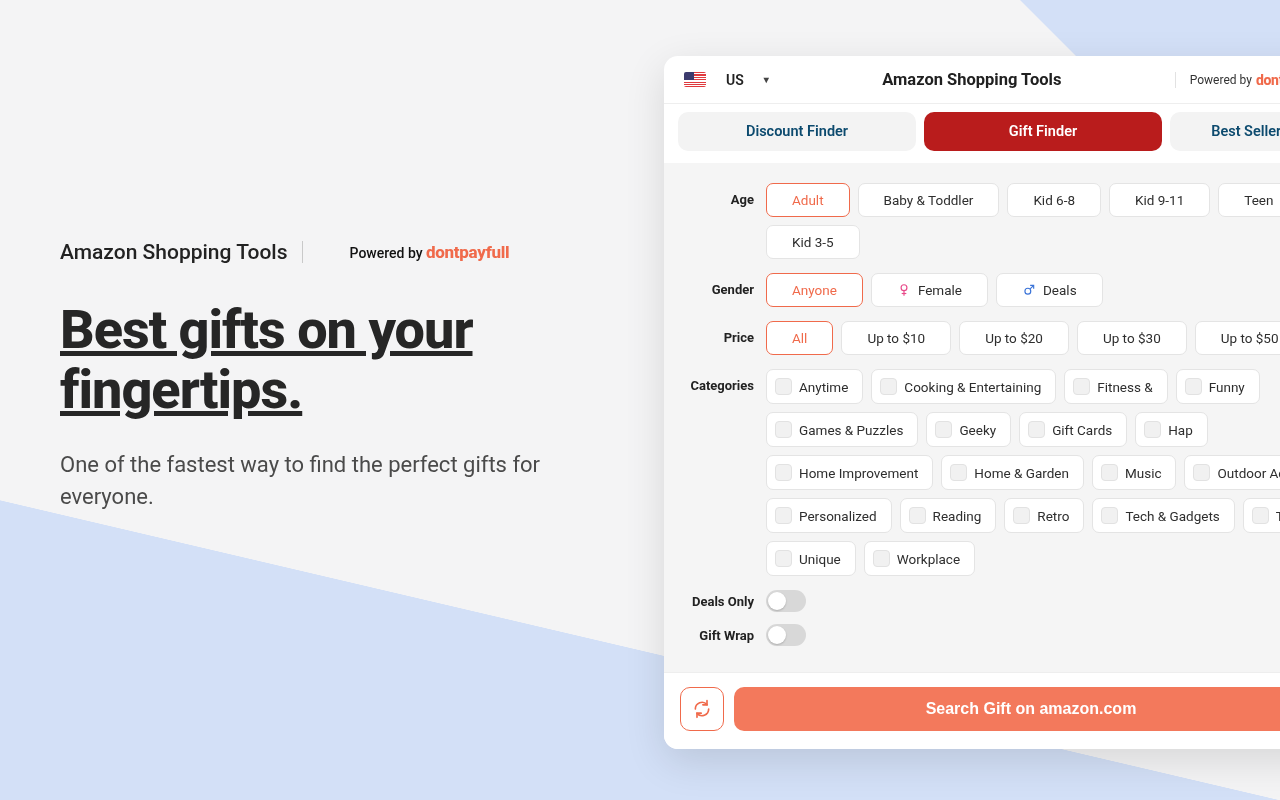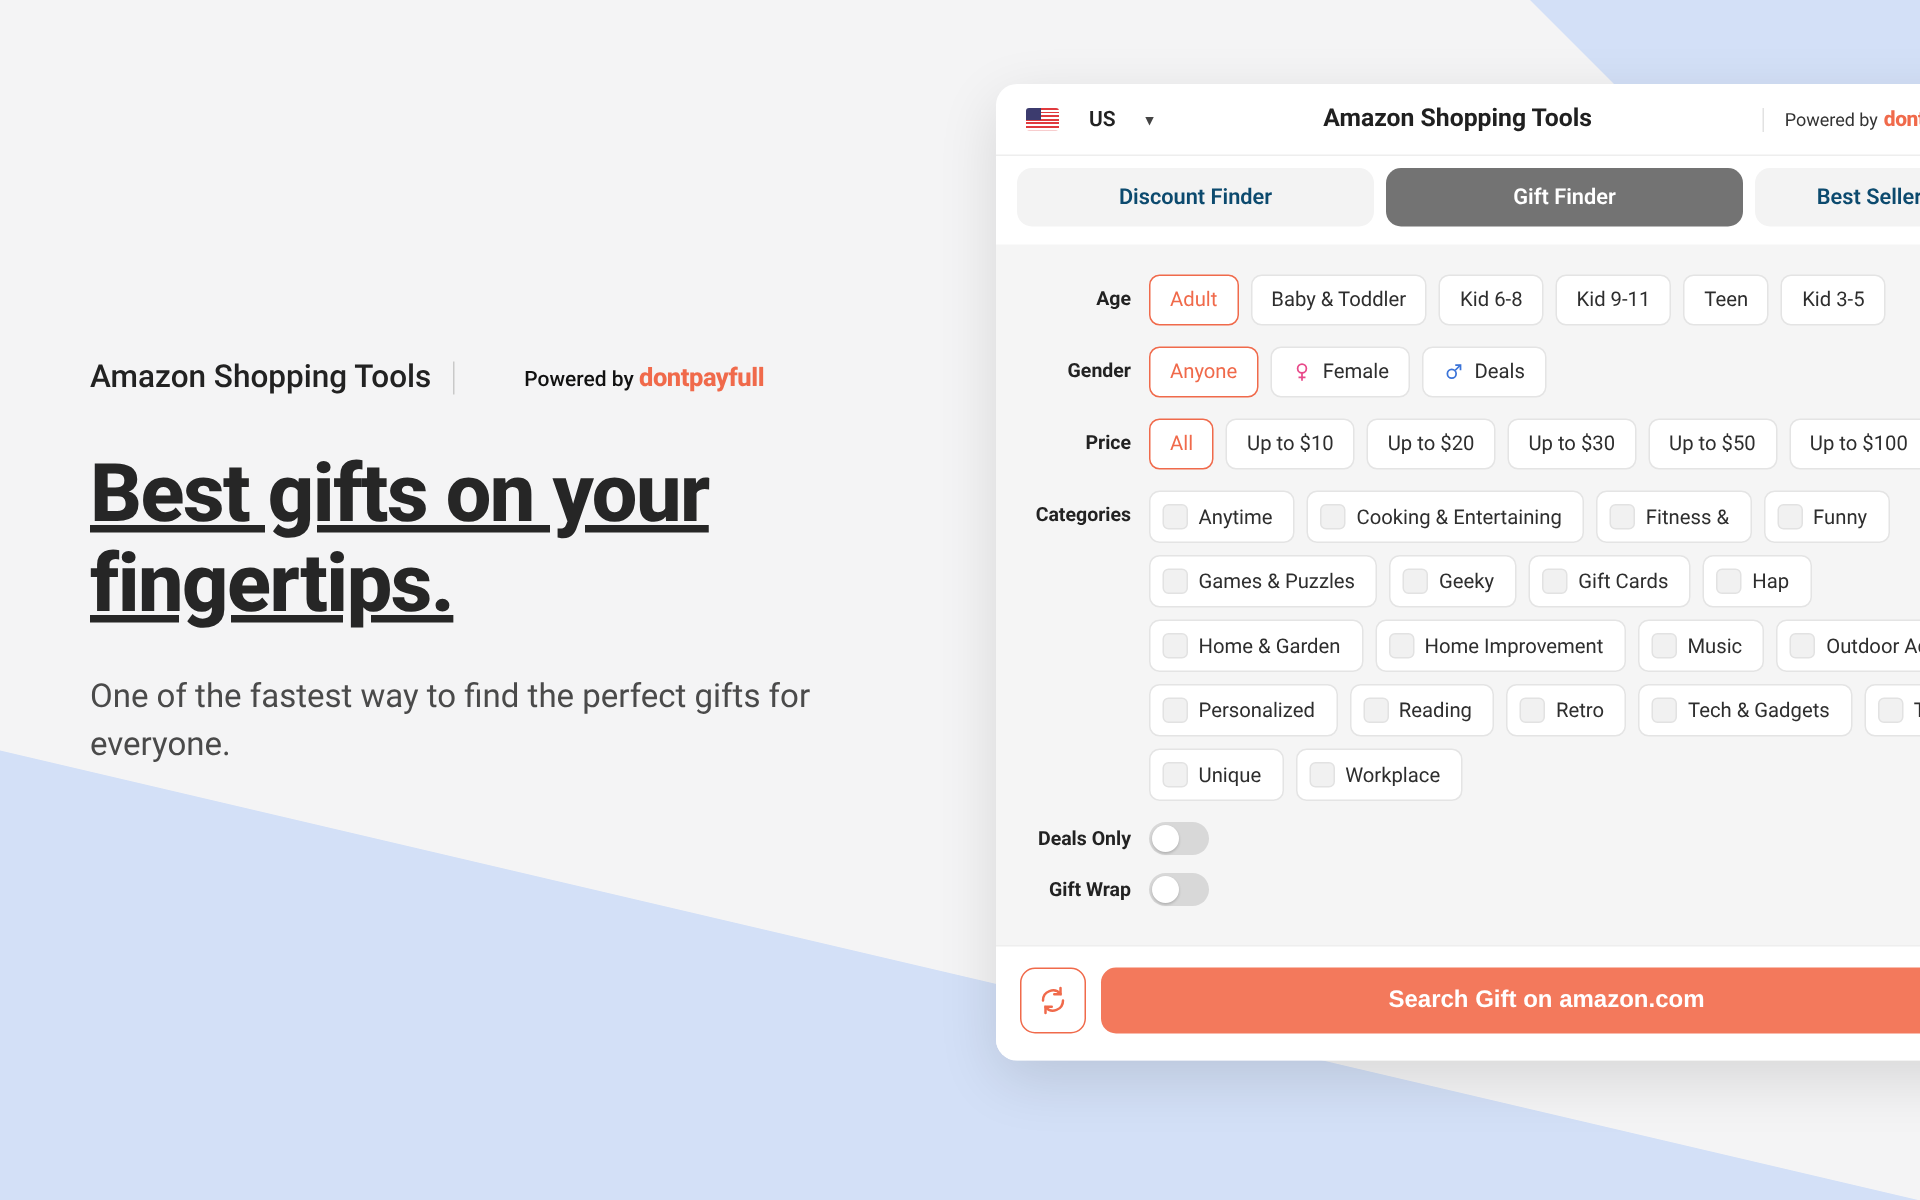--- a/index.html
+++ b/index.html
@@ -89,21 +89,21 @@
     flex: 1;
     padding: 11px 0;
     text-align: center;
     border-radius: 10px;
     font-weight: 600;
     font-size: 14.5px;
     background: #f3f3f3;
     color: #0c4a6e;
     cursor: pointer;
   }
-  .tab.active { background: #737373; color: #fff; }
+  .tab.active { background: #b91c1c; color: #fff; }
   .tab.third { flex: 0 0 160px; }
 
   
   .filters {
     background: #f5f5f5;
     padding: 20px 0 14px 16px;
   }
   .row {
     display: flex;
     align-items: flex-start;
@@ -121,21 +121,21 @@
   }
   .chips {
     display: flex;
     flex-wrap: wrap;
     gap: 8px;
   }
   .chip {
     background: #fff;
     border: 1px solid #e4e4e4;
     border-radius: 7px;
-    padding: 8px 13px;
+    padding: 8px 25px;
     font-size: 13.5px;
     color: #2e2e2e;
     cursor: pointer;
     display: flex;
     align-items: center;
     gap: 7px;
     white-space: nowrap;
   }
   .chip.selected { border-color: #f06a4b; color: #f06a4b; }
   .gender-ico { width: 14px; height: 14px; display: inline-block; }
@@ -308,25 +308,25 @@
           <div class="chip cat">
             <span class="checkbox"></span>
             <span>Gift Cards</span>
           </div>
           <div class="chip cat">
             <span class="checkbox"></span>
             <span>Hap</span>
           </div>
           <div class="chip cat">
             <span class="checkbox"></span>
+            <span>Home Improvement</span>
+          </div>
+          <div class="chip cat">
+            <span class="checkbox"></span>
             <span>Home &amp; Garden</span>
-          </div>
-          <div class="chip cat">
-            <span class="checkbox"></span>
-            <span>Home Improvement</span>
           </div>
           <div class="chip cat">
             <span class="checkbox"></span>
             <span>Music</span>
           </div>
           <div class="chip cat">
             <span class="checkbox"></span>
             <span>Outdoor Ad</span>
           </div>
           <div class="chip cat">

